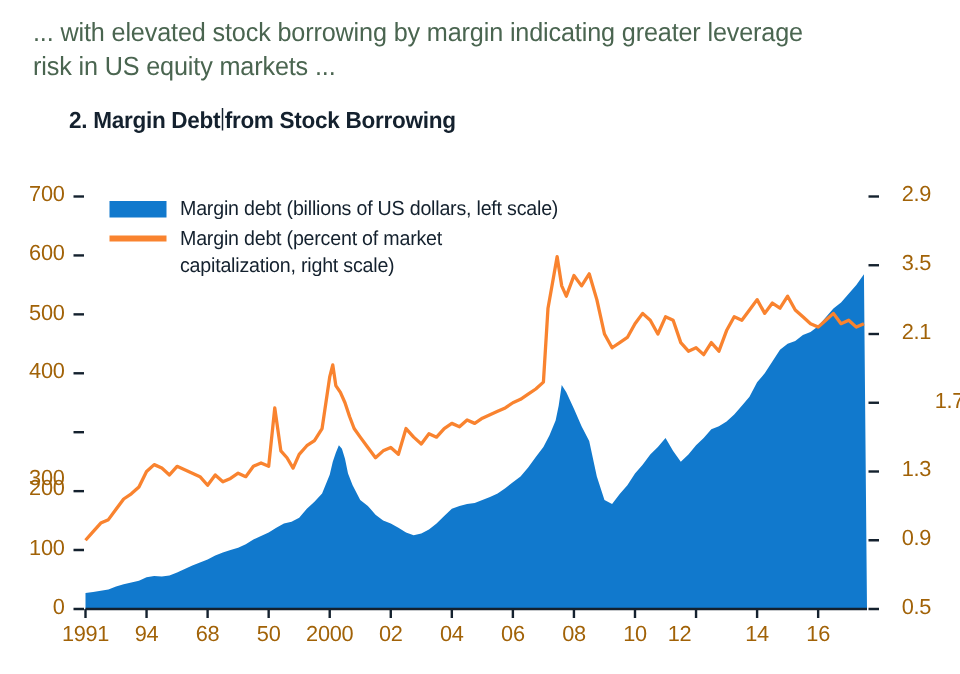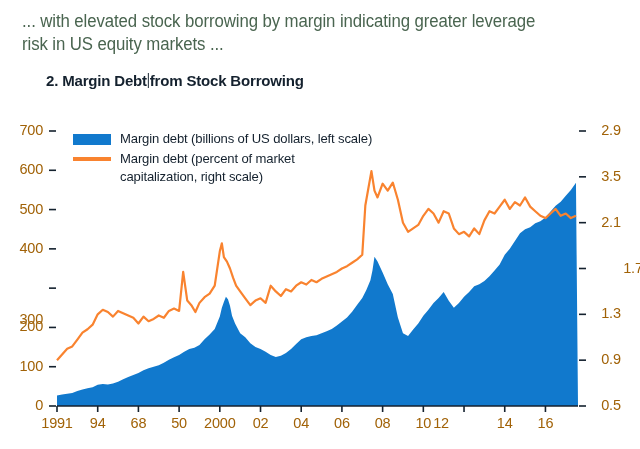--- a/index.html
+++ b/index.html
@@ -209,18 +209,18 @@
       <div class="axis-label x-tick" style="left: 57px; top: 415px;">1991</div>
       <div class="axis-label x-tick" style="left: 97.7031px; top: 415px;">94</div>
       <div class="axis-label x-tick" style="left: 138.406px; top: 415px;">68</div>
       <div class="axis-label x-tick" style="left: 179.109px; top: 415px;">50</div>
       <div class="axis-label x-tick" style="left: 219.812px; top: 415px;">2000</div>
       <div class="axis-label x-tick" style="left: 260.516px; top: 415px;">02</div>
       <div class="axis-label x-tick" style="left: 301.219px; top: 415px;">04</div>
       <div class="axis-label x-tick" style="left: 341.922px; top: 415px;">06</div>
       <div class="axis-label x-tick" style="left: 382.625px; top: 415px;">08</div>
       <div class="axis-label x-tick" style="left: 423.328px; top: 415px;">10</div>
-      <div class="axis-label x-tick" style="left: 441px; top: 415px;">12</div>
+      <div class="axis-label x-tick" style="left: 453px; top: 415px;">12</div>
       <div class="axis-label x-tick" style="left: 504.734px; top: 415px;">14</div>
       <div class="axis-label x-tick" style="left: 545.438px; top: 415px;">16</div>
     </div>
 
 </div>
 
 </body></html>

